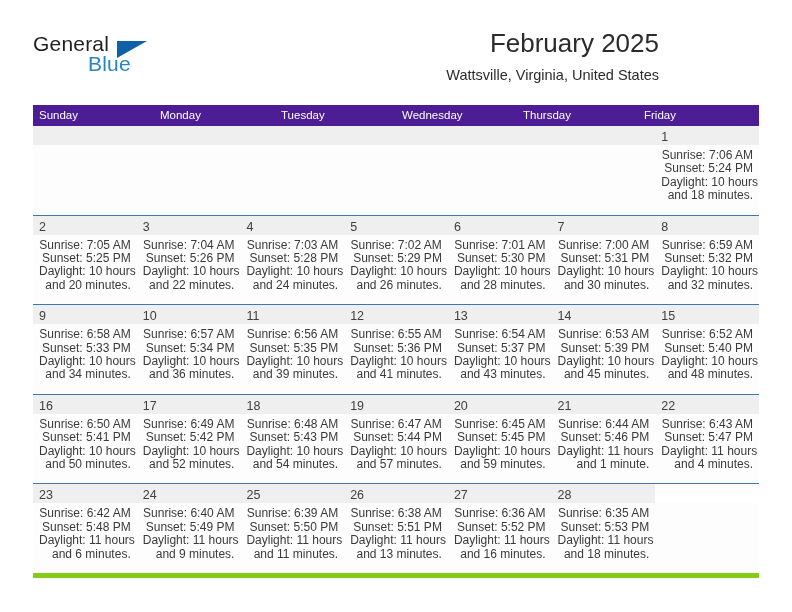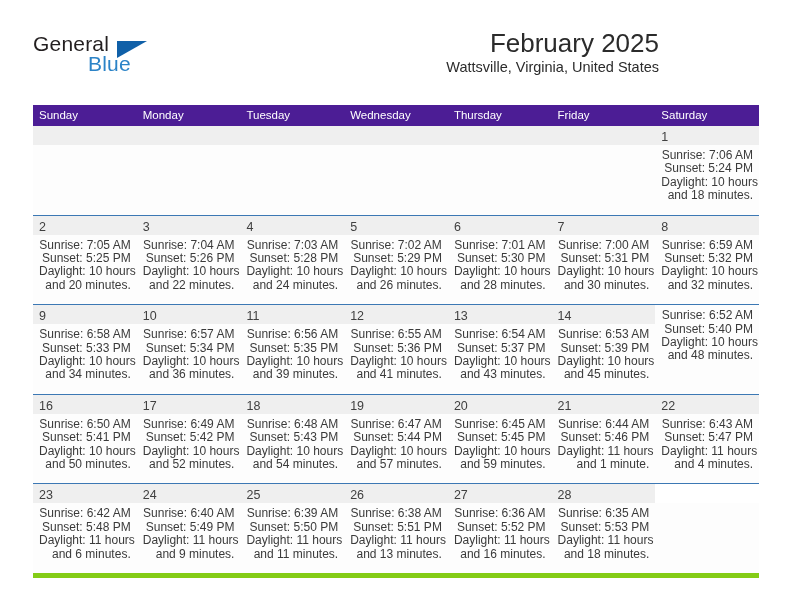--- a/index.html
+++ b/index.html
@@ -70,20 +70,21 @@
     top: 0;
     text-align: right;
   }
   .cal-title {
     font-size: 26px;
     color: #2b2b2b;
     line-height: 30px;
     white-space: nowrap;
   }
   .cal-subtitle {
+    margin-top: 8px;
     font-size: 14.5px;
     color: #2b2b2b;
     line-height: 18px;
     white-space: nowrap;
   }
 
   
   .calendar {
     position: absolute;
     left: 33px;
@@ -170,21 +171,20 @@
 
   <div class="calendar">
 
     <div class="dow-row">
       <div class="dow">Sunday</div>
       <div class="dow">Monday</div>
       <div class="dow">Tuesday</div>
       <div class="dow">Wednesday</div>
       <div class="dow">Thursday</div>
       <div class="dow">Friday</div>
-      <div class="dow">Saturday</div>
     </div>
 
     <div class="week first">
       <div class="day empty">
           <div class="day-numbar"><span class="day-num"></span></div>
           <div class="day-info">
             <div></div>
             <div></div>
             <div></div>
             <div></div>
@@ -361,20 +361,21 @@
       <div class="day">
           <div class="day-numbar"><span class="day-num">14</span></div>
           <div class="day-info">
             <div>Sunrise: 6:53 AM</div>
             <div>Sunset: 5:39 PM</div>
             <div>Daylight: 10 hours</div>
             <div>and 45 minutes.</div>
           </div>
         </div>
       <div class="day">
+          <div class="day-numbar"><span class="day-num">15</span></div>
           <div class="day-info">
             <div>Sunrise: 6:52 AM</div>
             <div>Sunset: 5:40 PM</div>
             <div>Daylight: 10 hours</div>
             <div>and 48 minutes.</div>
           </div>
         </div>
     </div>
 
     <div class="week">

